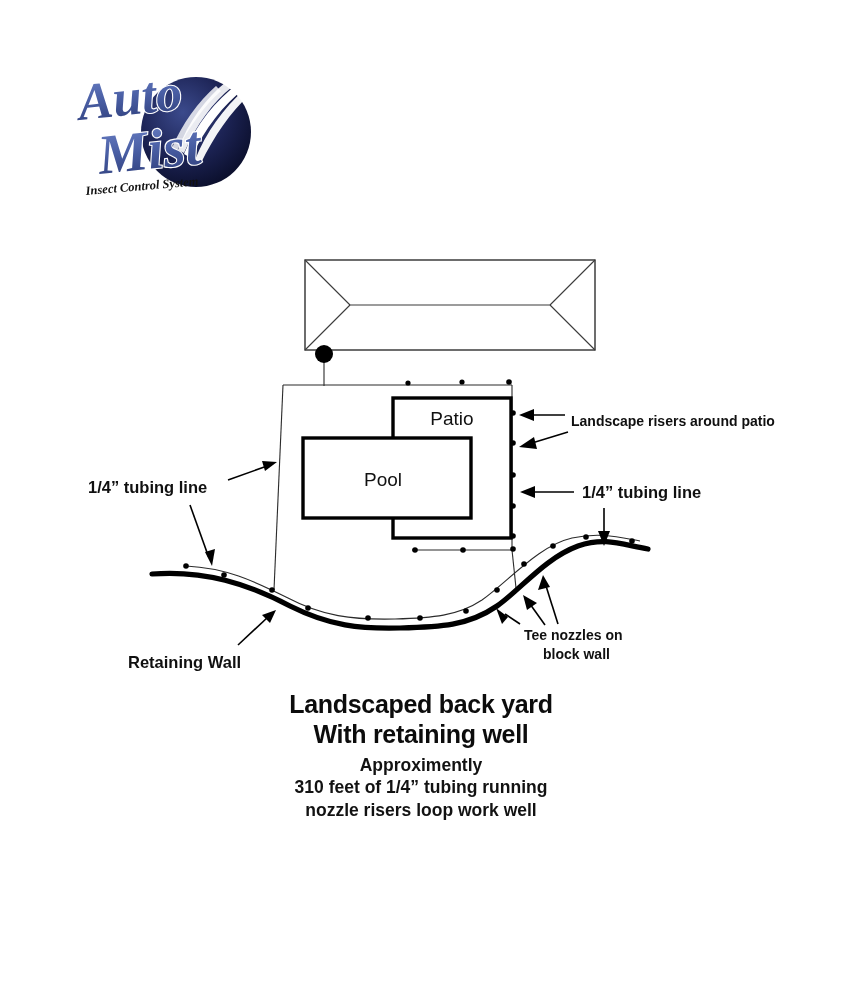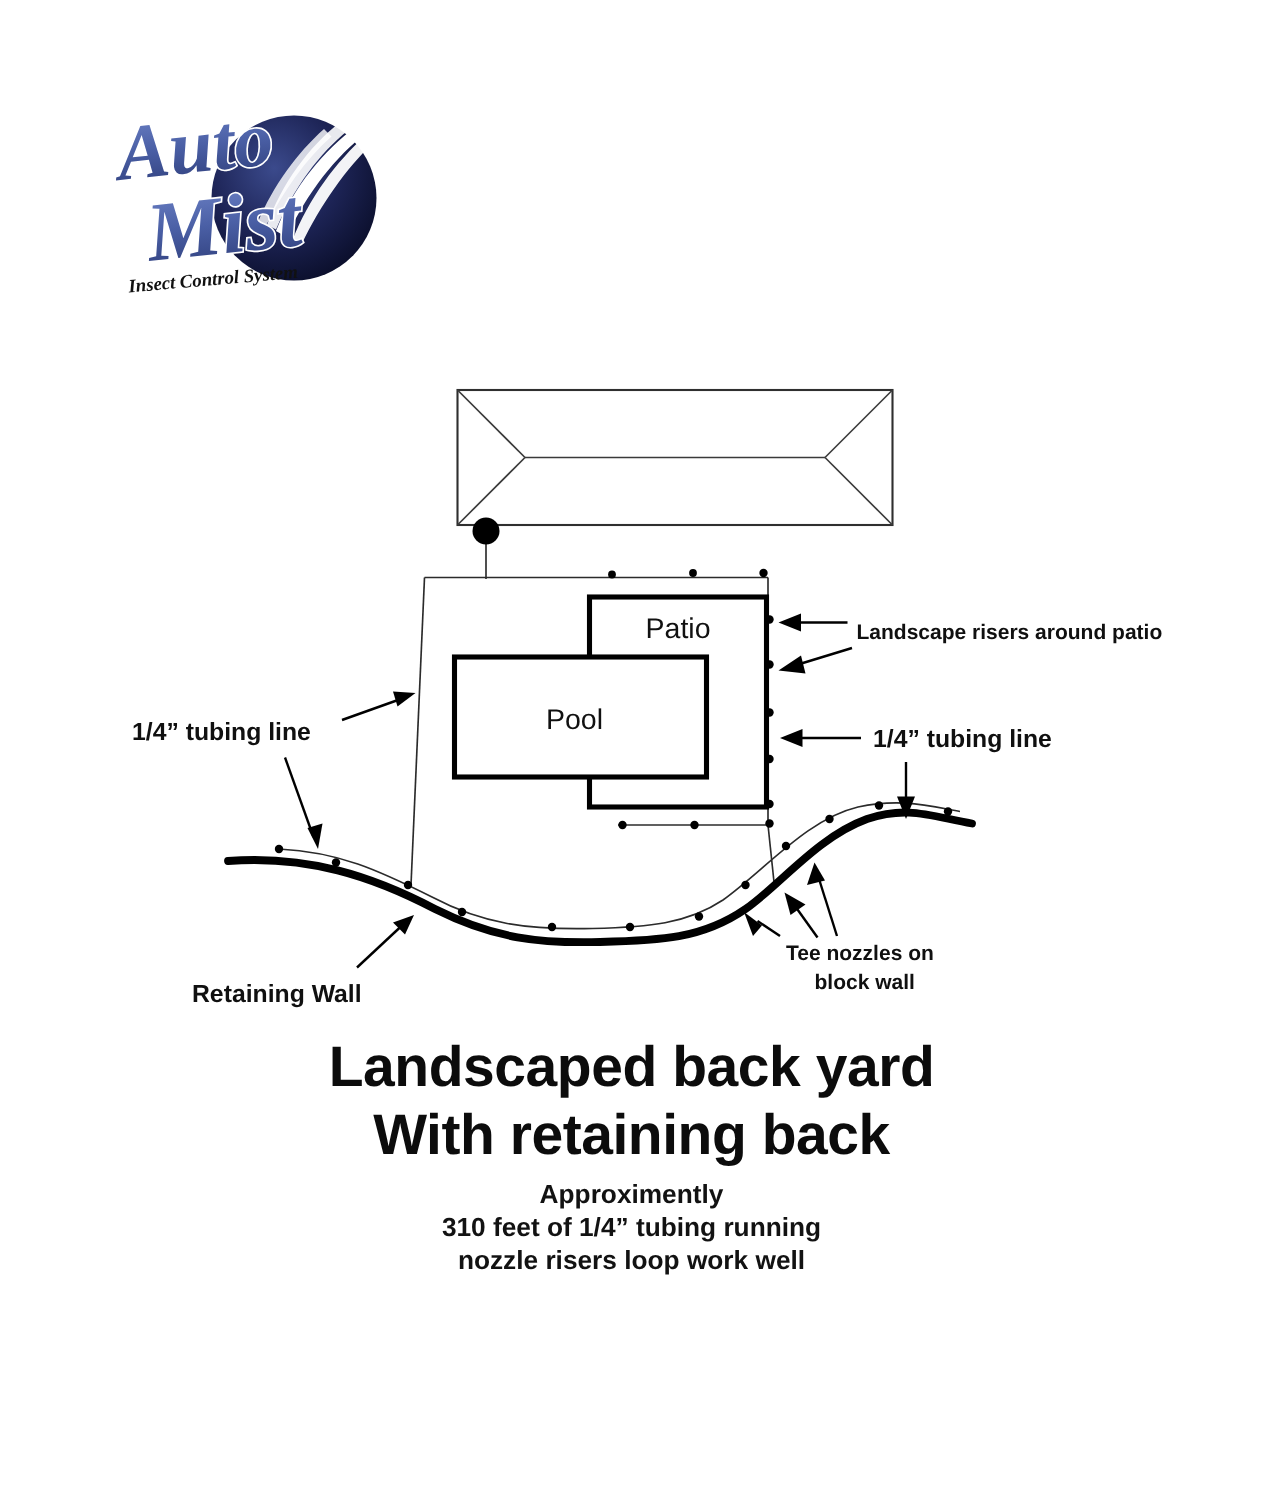--- a/index.html
+++ b/index.html
@@ -40,21 +40,21 @@
 
   
   #caption {
     position: absolute;
     left: 0;
     top: 690px;
     width: 842px;
     text-align: center;
   }
   .cap-big {
-    font-size: 38px;
+    font-size: 25px;
     font-weight: bold;
     letter-spacing: -0.3px;
     line-height: 1.18;
     color: #0c0c0c;
   }
   .cap-small {
     font-size: 17.5px;
     font-weight: bold;
     line-height: 1.28;
     color: #121212;
@@ -256,17 +256,17 @@
 
     <line class="ln-arrow" x1="558" y1="596" x2="546" y2="558"></line>
     <polygon class="nozzle" points="543,547 538,562, 550,559"></polygon>
   </g>
 
 </svg>
 </div>
 
 <div id="caption">
   <div class="cap-big">Landscaped back yard</div>
-  <div class="cap-big">With retaining back</div>
+  <div class="cap-big">With retaining well</div>
   <div class="cap-small cap-small-first">Approximently</div>
   <div class="cap-small">310 feet of 1/4” tubing running</div>
   <div class="cap-small">nozzle risers loop work well</div>
 </div>
 
 </body></html>

